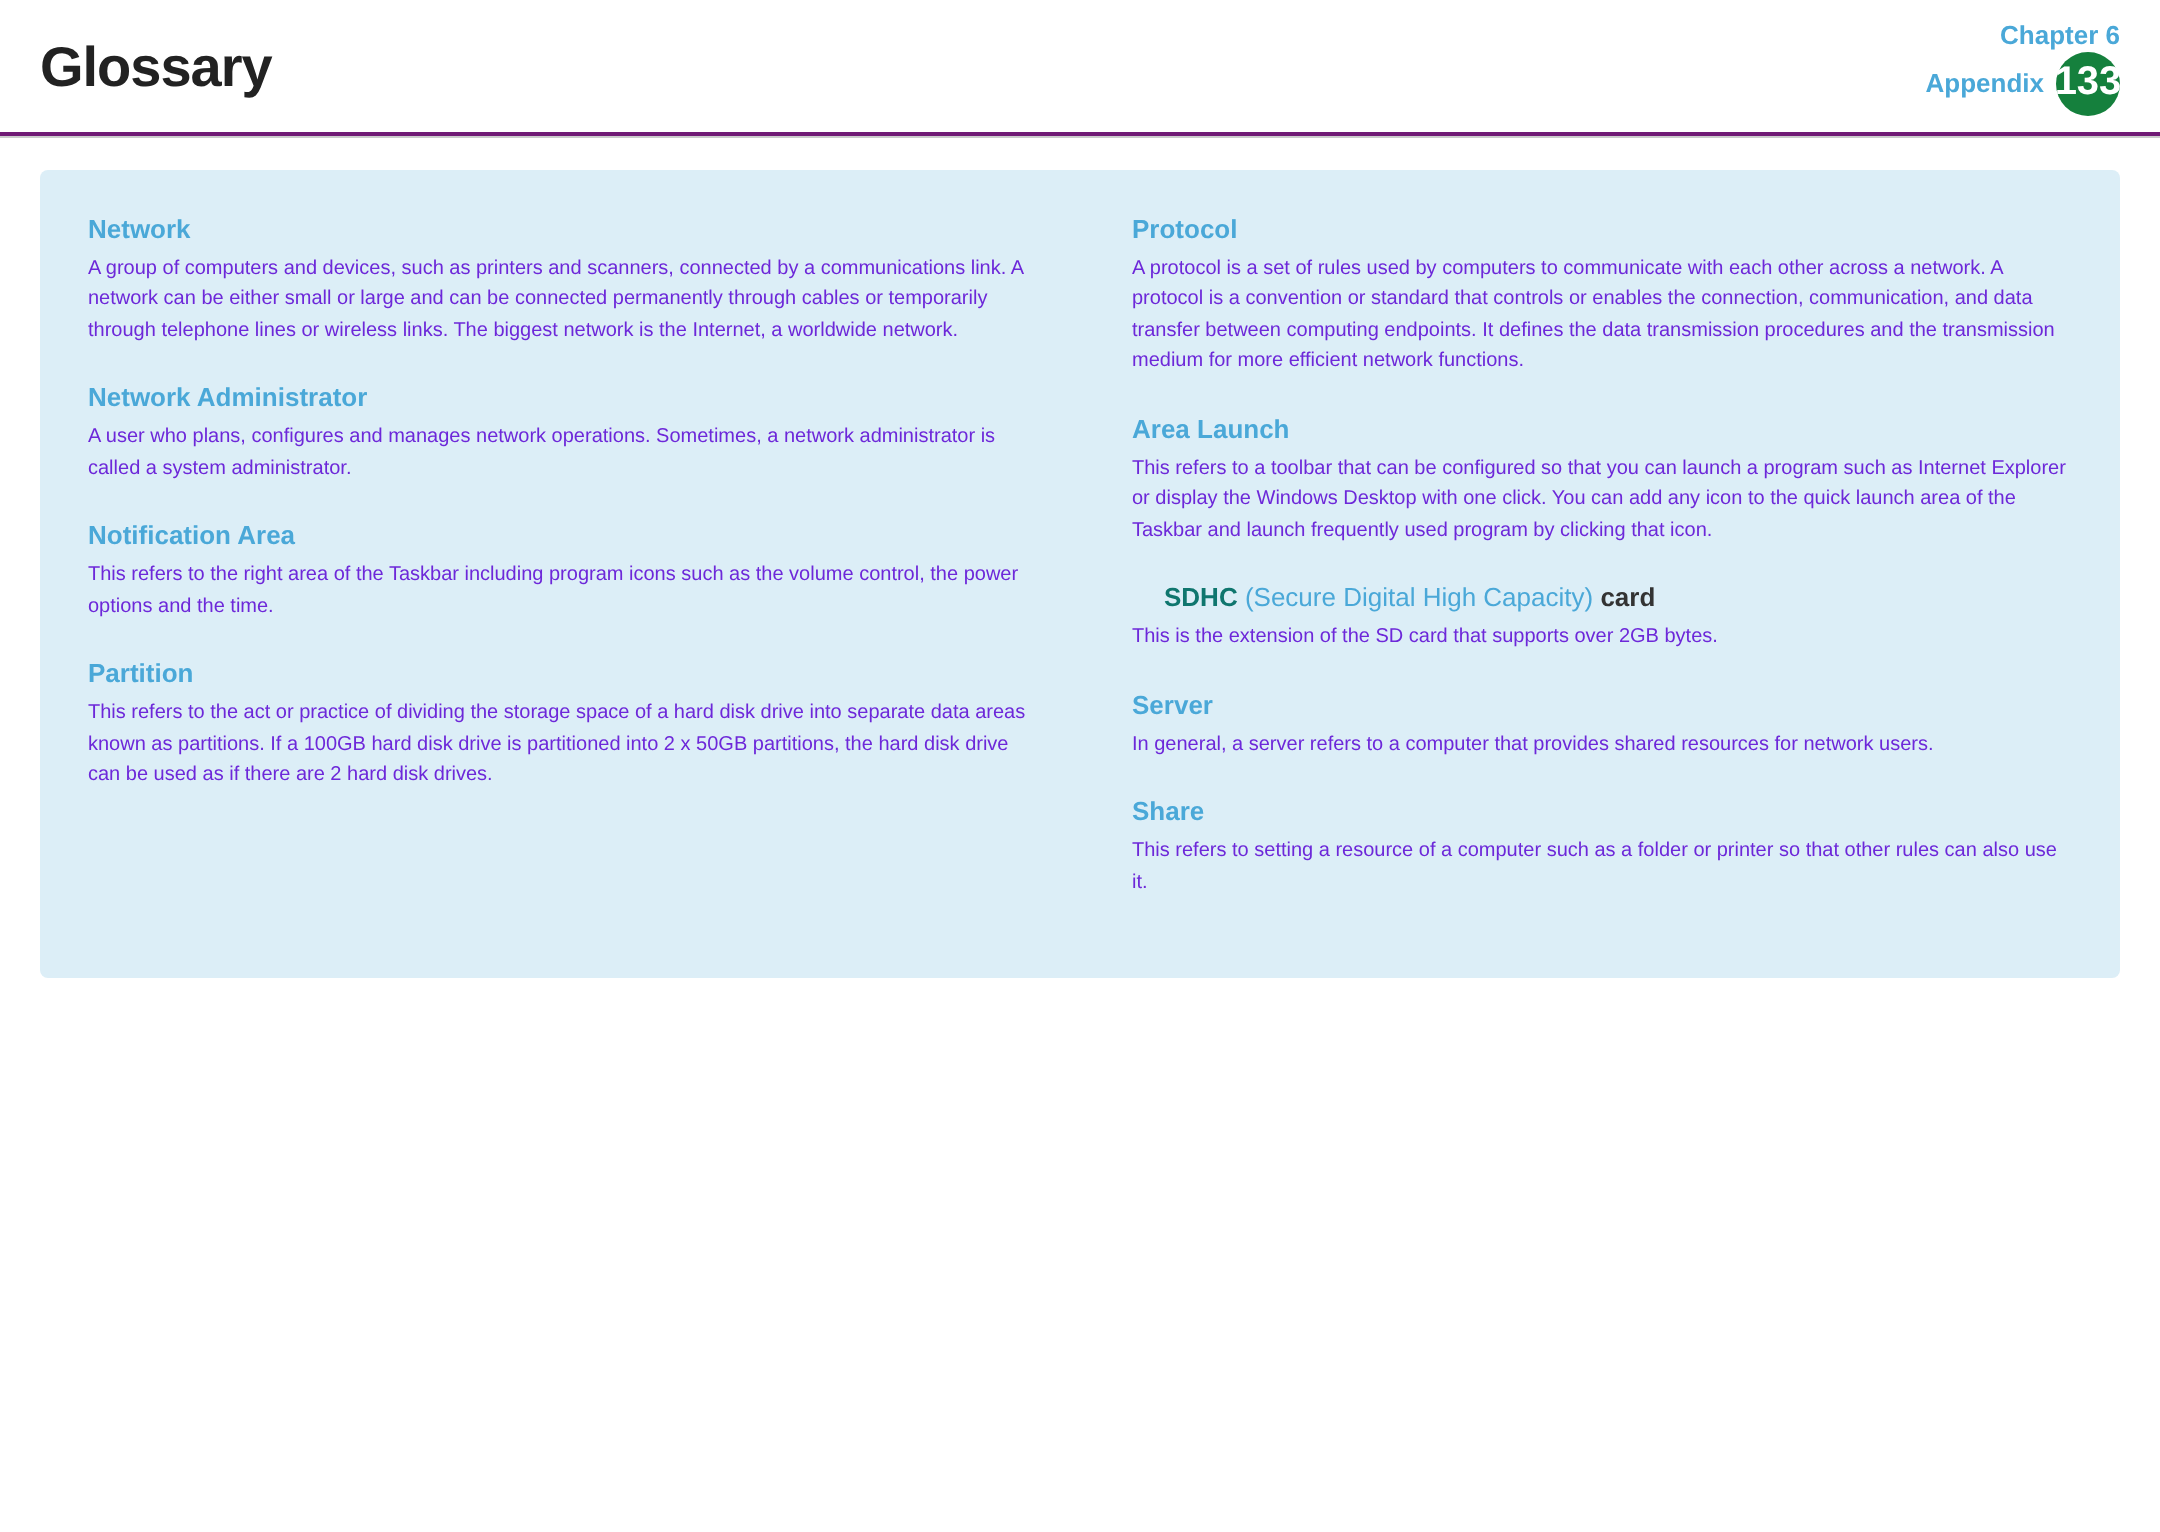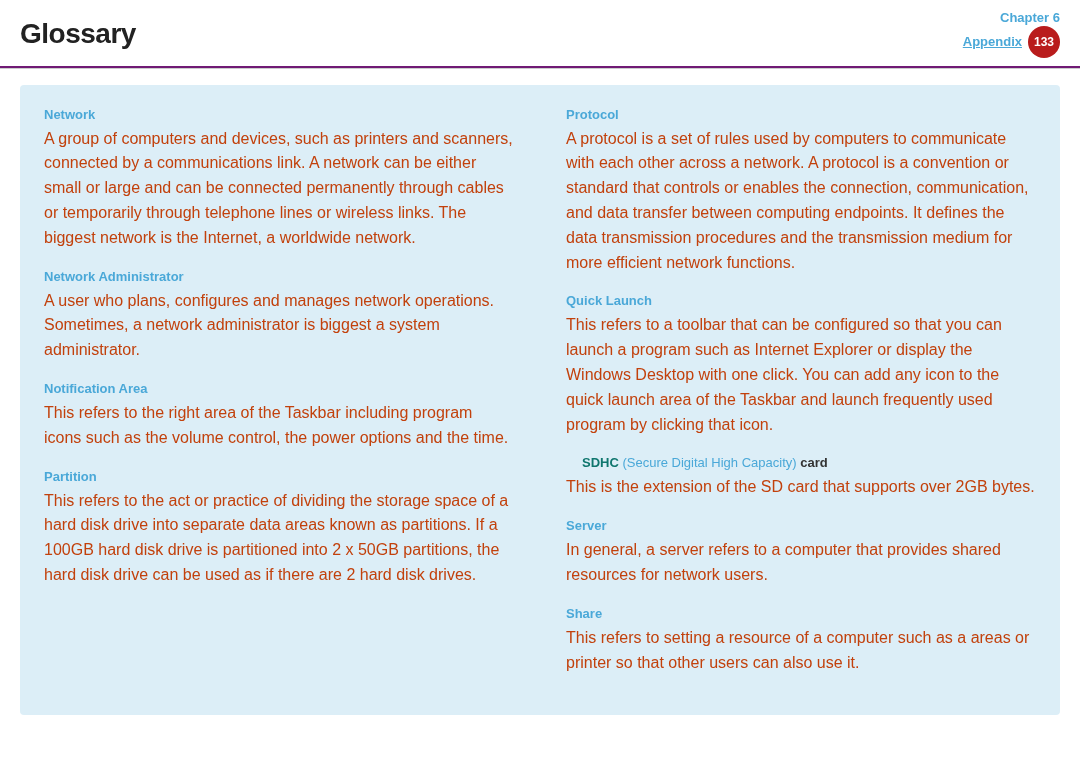--- a/index.html
+++ b/index.html
@@ -47,27 +47,26 @@
     .appendix-badge {
       display: flex;
       align-items: center;
       gap: 6px;
     }
 
     .appendix-text {
       font-size: 13px;
       color: #4aa8d8;
       font-weight: 600;
-      text-decoration: underline;
     }
 
     .page-number {
-      background: #b91c1c;
+      background: #15803d;
       color: #fff;
-      font-size: 12px;
+      font-size: 20px;
       font-weight: 700;
       border-radius: 50%;
       width: 32px;
       height: 32px;
       display: flex;
       align-items: center;
       justify-content: center;
     }
 
     
@@ -108,22 +107,22 @@
     }
 
     .entry-term {
       font-size: 13px;
       font-weight: 700;
       color: #4aa8d8;
       margin-bottom: 5px;
     }
 
     .entry-def {
-      font-size: 16px;
-      color: #c2410c;
+      font-size: 10px;
+      color: #6d28d9;
       line-height: 1.55;
     }
   </style>
 </head>
 <body>
 
 <div class="header">
   <h1 class="header-title">Glossary</h1>
   <div class="chapter-badge">
     <span class="chapter-text">Chapter 6</span>
@@ -139,49 +138,49 @@
 <div class="main-content">
   <div class="glossary-container">
 
     <div class="col-left">
     <div class="entry">
           <div class="entry-term">Network</div>
           <div class="entry-def">A group of computers and devices, such as printers and scanners, connected by a communications link. A network can be either small or large and can be connected permanently through cables or temporarily through telephone lines or wireless links. The biggest network is the Internet, a worldwide network.</div>
         </div>
         <div class="entry">
           <div class="entry-term">Network Administrator</div>
-          <div class="entry-def">A user who plans, configures and manages network operations. Sometimes, a network administrator is biggest a system administrator.</div>
+          <div class="entry-def">A user who plans, configures and manages network operations. Sometimes, a network administrator is called a system administrator.</div>
         </div>
         <div class="entry">
           <div class="entry-term">Notification Area</div>
           <div class="entry-def">This refers to the right area of the Taskbar including program icons such as the volume control, the power options and the time.</div>
         </div>
         <div class="entry">
           <div class="entry-term">Partition</div>
           <div class="entry-def">This refers to the act or practice of dividing the storage space of a hard disk drive into separate data areas known as partitions. If a 100GB hard disk drive is partitioned into 2 x 50GB partitions, the hard disk drive can be used as if there are 2 hard disk drives.</div>
         </div>
       </div>
 
     <div class="col-right">
     <div class="entry">
           <div class="entry-term">Protocol</div>
           <div class="entry-def">A protocol is a set of rules used by computers to communicate with each other across a network. A protocol is a convention or standard that controls or enables the connection, communication, and data transfer between computing endpoints. It defines the data transmission procedures and the transmission medium for more efficient network functions.</div>
         </div>
         <div class="entry">
-          <div class="entry-term">Quick Launch</div>
+          <div class="entry-term">Area Launch</div>
           <div class="entry-def">This refers to a toolbar that can be configured so that you can launch a program such as Internet Explorer or display the Windows Desktop with one click. You can add any icon to the quick launch area of the Taskbar and launch frequently used program by clicking that icon.</div>
         </div>
         <div class="entry">
           <div class="entry-term"><span style="font-weight: 700; color: #0f766e; margin-left: 16px;">SDHC</span><span style="font-weight: 400; color: rgb(74, 168, 216);"> (Secure Digital High Capacity) </span><span style="font-weight: 700; color: rgb(51, 51, 51);">card</span></div>
           <div class="entry-def">This is the extension of the SD card that supports over 2GB bytes.</div>
         </div>
         <div class="entry">
           <div class="entry-term">Server</div>
           <div class="entry-def">In general, a server refers to a computer that provides shared resources for network users.</div>
         </div>
         <div class="entry">
           <div class="entry-term">Share</div>
-          <div class="entry-def">This refers to setting a resource of a computer such as a areas or printer so that other users can also use it.</div>
+          <div class="entry-def">This refers to setting a resource of a computer such as a folder or printer so that other rules can also use it.</div>
         </div>
       </div>
 
   </div>
 </div>
 
 </body></html>

